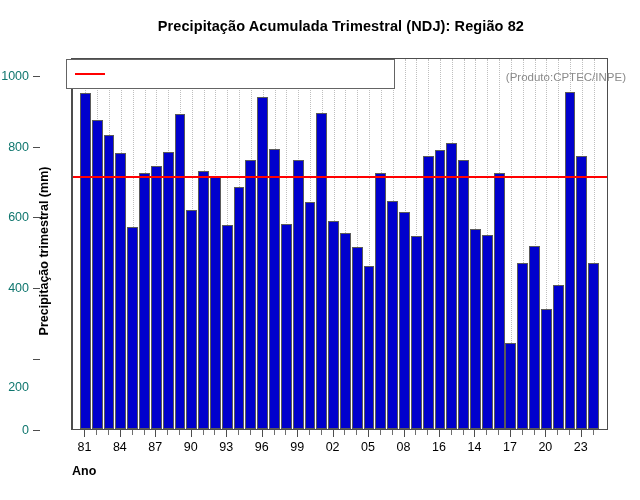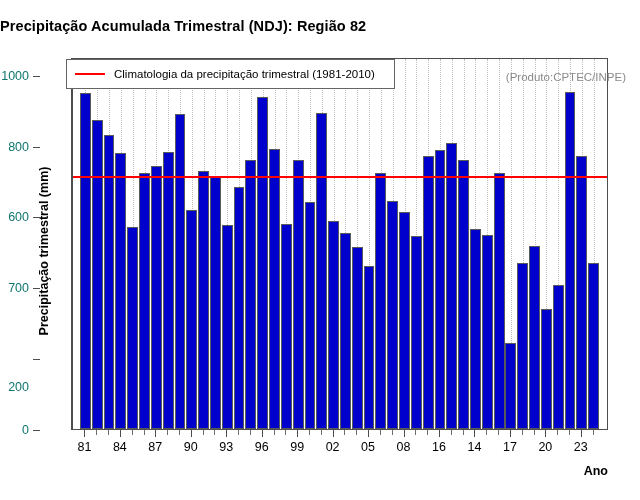--- a/index.html
+++ b/index.html
@@ -22,21 +22,21 @@
     width: 640px;
     height: 500px;
   }
 
   
   .chart-title {
     position: absolute;
     left: 0;
     top: 18px;
     width: 524px;
-    text-align: left;
+    text-align: right;
     font-size: 14.5px;
     font-weight: bold;
     letter-spacing: 0.1px;
     color: #000;
   }
 
   
   .plot-frame {
     position: absolute;
     left: 72px;
@@ -192,41 +192,41 @@
     font-size: 12.5px;
     color: #000;
     transform: translateX(-50%);
     white-space: nowrap;
   }
   .x-axis-title {
     position: absolute;
     left: 72px;
     top: 464px;
     width: 536px;
-    text-align: right;
+    text-align: left;
     font-size: 12.5px;
     font-weight: bold;
   }
 </style>
 </head>
 <body>
 
 <div id="chart-root">
 
   <div class="chart-title">Precipitação Acumulada Trimestral (NDJ): Região 82</div>
 
   <div class="y-axis">
     <div class="y-axis-title">Precipitação trimestral (mm)</div>
     <div id="y-ticks">
         <div class="y-tick-line" style="top: 430px;"></div>
         <div class="y-tick-label" style="top: 430px;">0</div>
         <div class="y-tick-line" style="top: 359.143px;"></div>
         <div class="y-tick-label" style="top: 359.143px; margin-top: 28px;">200</div>
         <div class="y-tick-line" style="top: 288.286px;"></div>
-        <div class="y-tick-label" style="top: 288.286px;">700</div>
+        <div class="y-tick-label" style="top: 288.286px;">400</div>
         <div class="y-tick-line" style="top: 217.429px;"></div>
         <div class="y-tick-label" style="top: 217.429px;">600</div>
         <div class="y-tick-line" style="top: 146.571px;"></div>
         <div class="y-tick-label" style="top: 146.571px;">800</div>
         <div class="y-tick-line" style="top: 75.7143px;"></div>
         <div class="y-tick-label" style="top: 75.7143px;">1000</div>
       </div>
   </div>
   <div class="y-axis-spine"></div>
 
@@ -323,21 +323,20 @@
         <div class="bar" title="23: 770 mm" style="left: 503.379px; width: 10.8736px; height: 272.8px; background: rgb(0, 0, 205); border-color: rgb(90, 90, 90);"></div>
         <div class="bar" title="undefined: 469 mm" style="left: 515.198px; width: 10.8736px; height: 166.16px; background: rgb(0, 0, 205); border-color: rgb(90, 90, 90);"></div>
       </div>
     <div class="clim-layer">
       <div class="clim-line" id="clim-line" style="top: 117.331px; background: rgb(255, 0, 0);"></div>
     </div>
   </div>
 
   <div class="legend-box">
     <span class="legend-swatch"></span>
-    <span class="legend-label">Climatologia da precipitação trimestral (1981-2010)</span>
   </div>
 
   <div class="producer">(Produto:CPTEC/INPE)</div>
 
   <div class="x-axis">
     <div id="x-ticks">
         <div class="x-tick-line" style="left: 12.4101px;"></div>
         <div class="x-tick-label" style="left: 12.4101px;">81</div>
         <div class="x-tick-minor" style="left: 24.2293px;"></div>
         <div class="x-tick-minor" style="left: 36.0485px;"></div>

